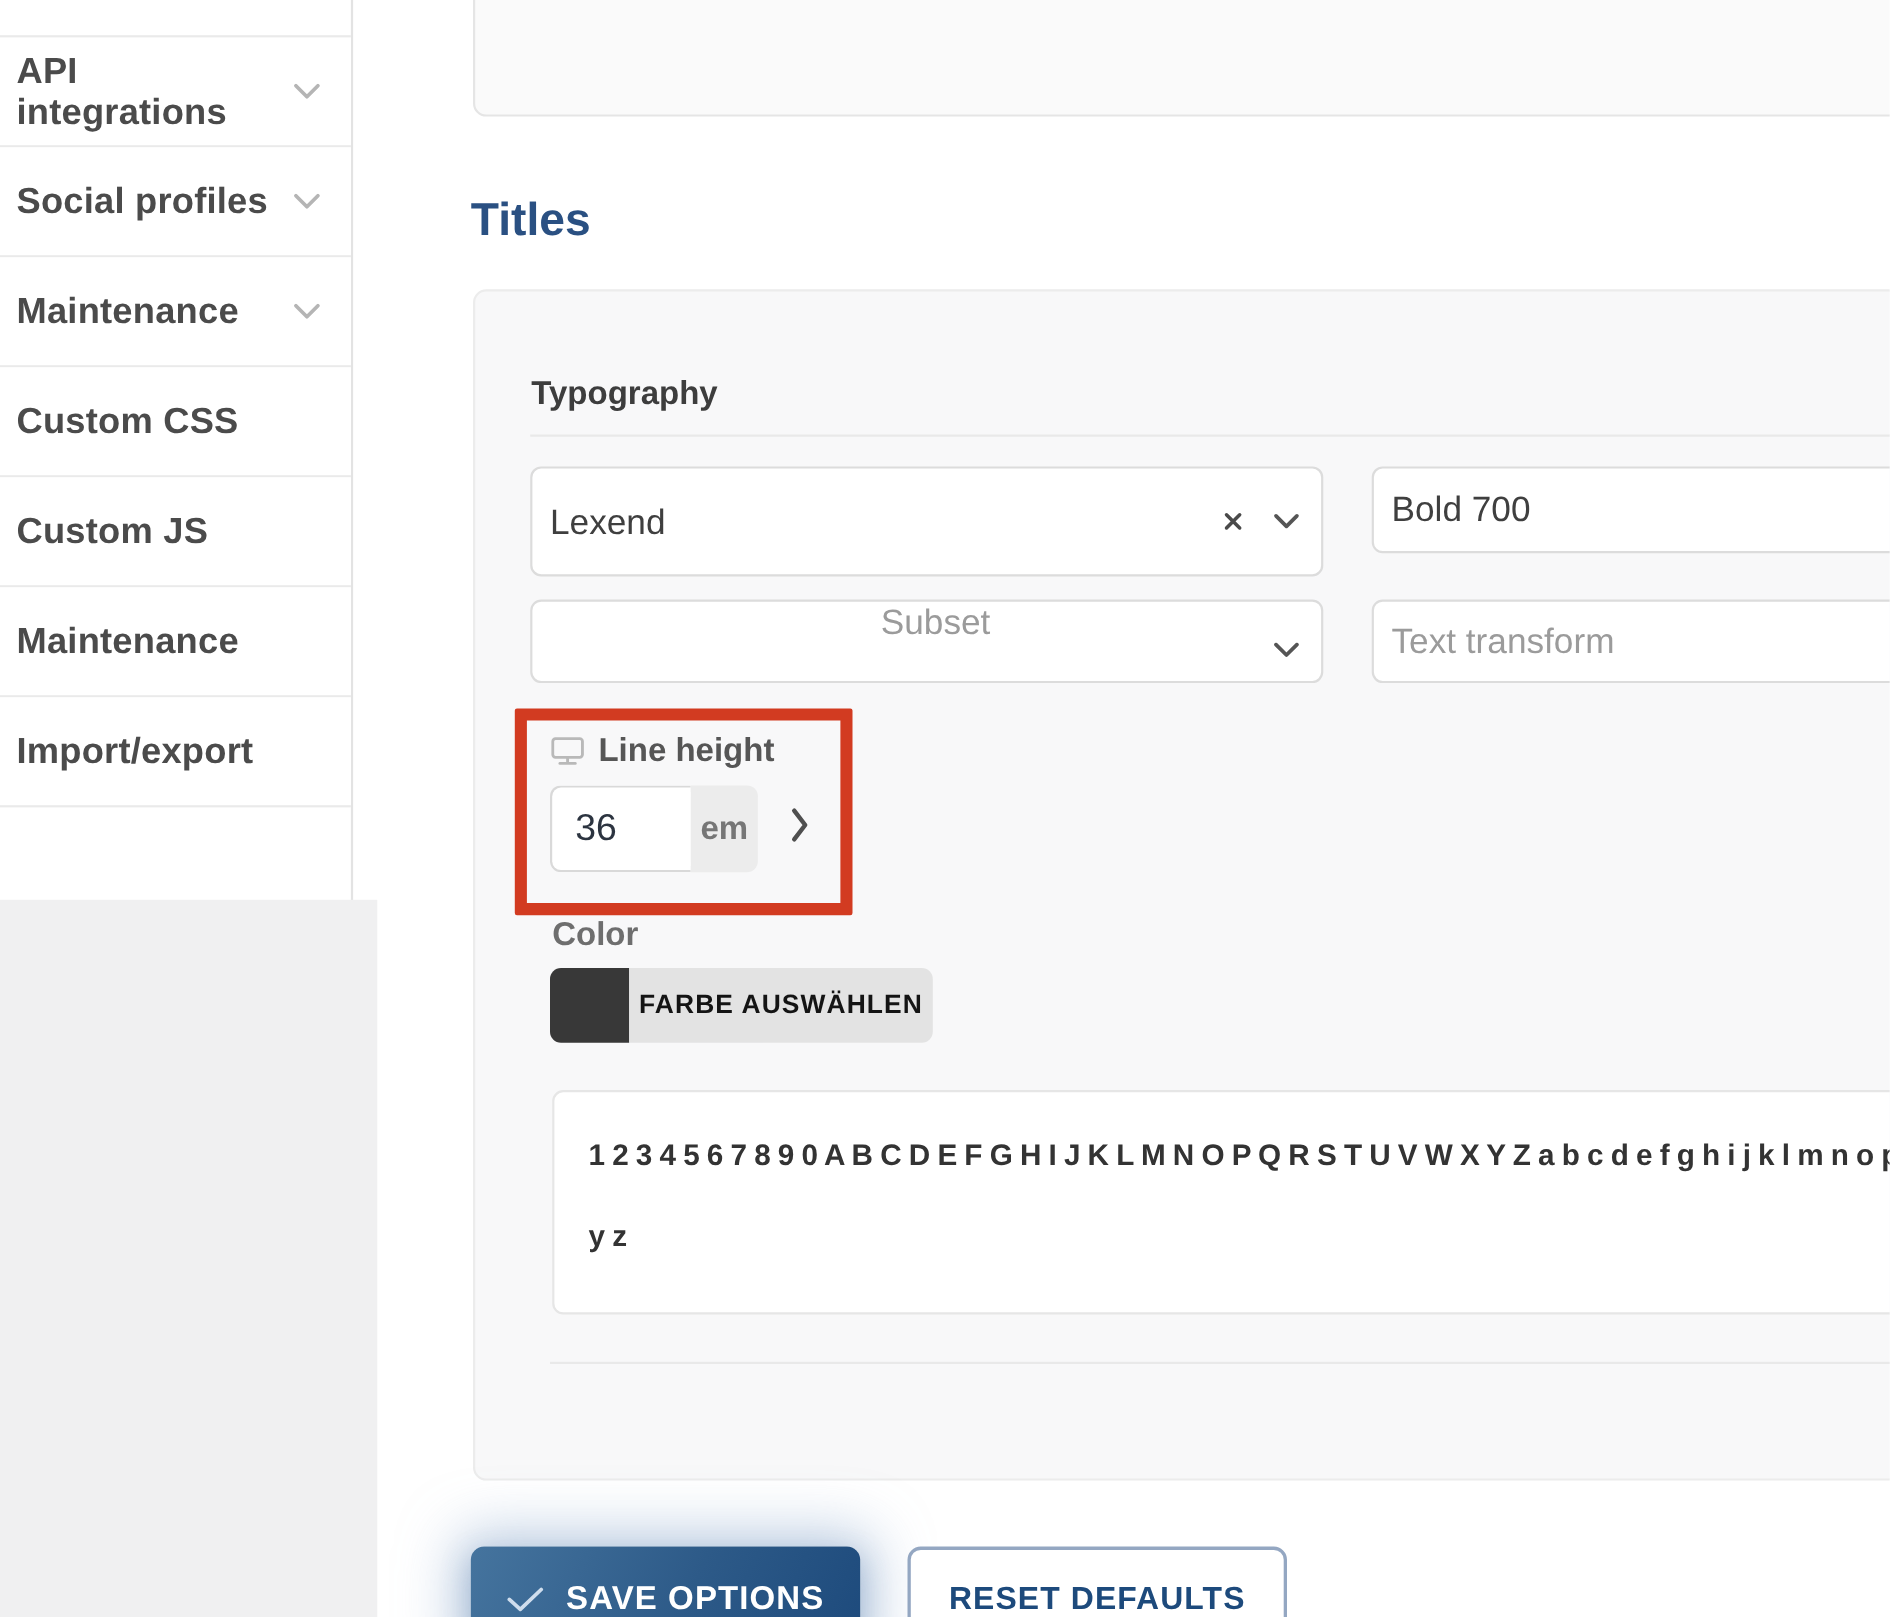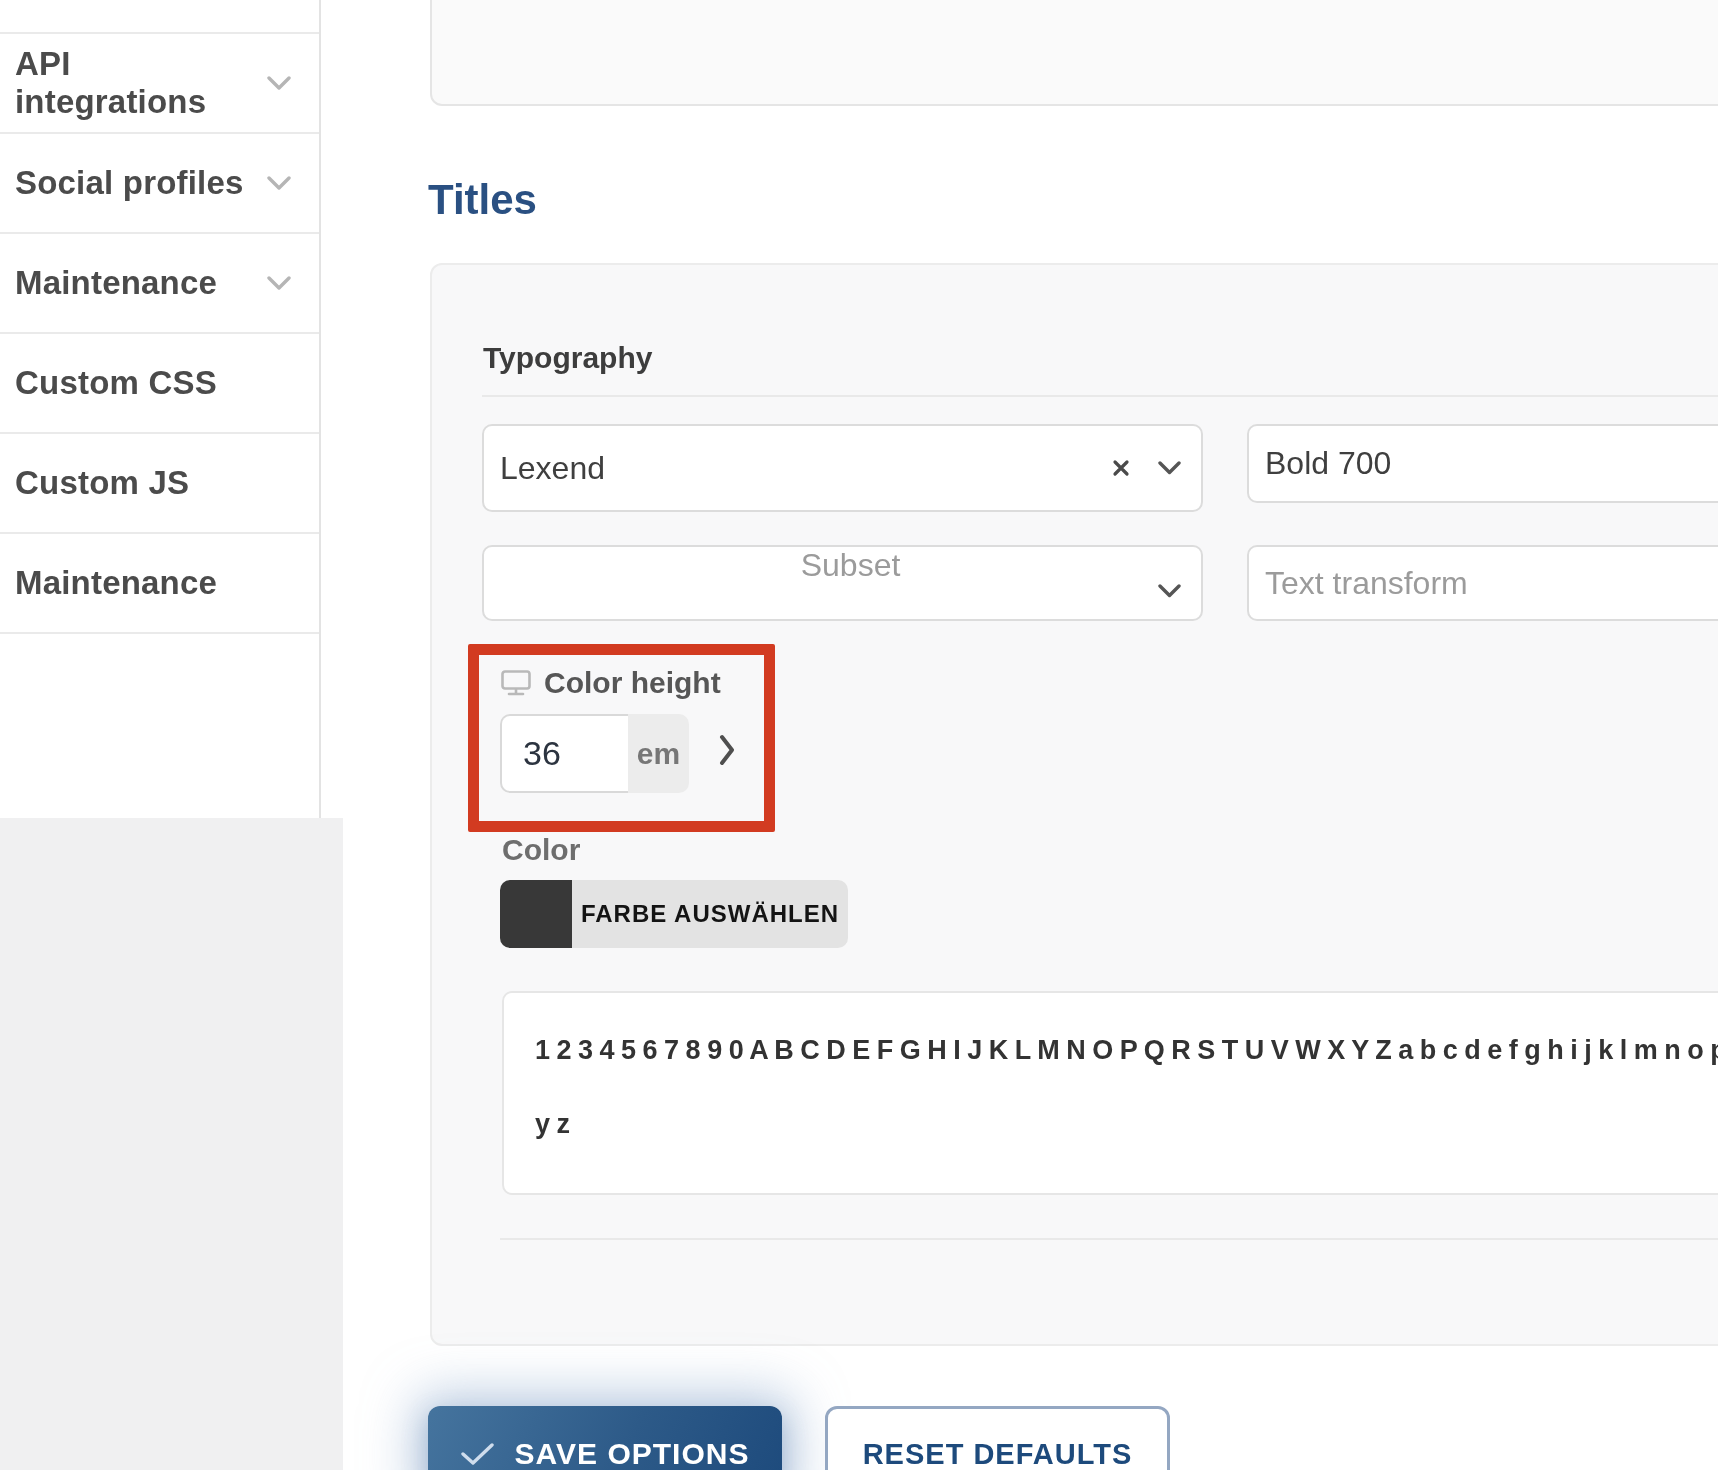--- a/index.html
+++ b/index.html
@@ -17,21 +17,21 @@
 
   
   .top-box{position:absolute;left:430px;top:-40px;width:1460px;height:146px;background:#fafafa;border:2px solid #e5e5e5;border-radius:12px;box-sizing:border-box;}
   .titles{position:absolute;left:428px;top:176px;margin:0;font-size:42px;font-weight:700;color:#2a5082;}
   .panel{position:absolute;left:430px;top:263px;width:1460px;height:1083px;background:#f8f8f9;border:2px solid #ececec;border-radius:12px;box-sizing:border-box;}
 
   .typo-label{position:absolute;left:483px;top:341px;font-size:30px;font-weight:700;color:#3d3d3d;}
   .typo-divider{position:absolute;left:482px;top:395px;width:1300px;height:2px;background:#e9e9e9;}
 
   .select{position:absolute;background:#fff;border:2px solid #dcdcdc;border-radius:10px;display:flex;align-items:center;box-sizing:border-box;cursor:pointer;}
-  .sel-font{left:482px;top:424px;width:721px;height:88px;}
+  .sel-font{left:482px;top:424px;width:721px;height:100px;}
   .sel-weight{left:1247px;top:424px;width:540px;height:79px;}
   .sel-subset{left:482px;top:545px;width:721px;height:76px;flex-direction:column;}
   .sel-transform{left:1247px;top:545px;width:540px;height:76px;}
   .sel-value{font-size:32px;color:#3f3f3f;padding-left:16px;white-space:nowrap;}
   .sel-placeholder{color:#9b9b9b;}
   .sel-icons{margin-left:auto;display:flex;align-items:center;gap:28px;padding-right:20px;}
 
   
   .red-highlight{position:absolute;left:468px;top:644px;width:307px;height:188px;border:11px solid #d23b21;box-sizing:border-box;border-radius:2px;}
   .lh-row{position:absolute;left:501px;top:666px;display:flex;align-items:center;gap:13px;}
@@ -87,20 +87,23 @@
         </div>
         <div class="side-item">
           <span class="side-label">Custom CSS</span>
         </div>
         <div class="side-item">
           <span class="side-label">Custom JS</span>
         </div>
         <div class="side-item">
           <span class="side-label">Maintenance</span>
         </div>
+        <div class="side-item">
+          <span class="side-label">Import/export</span>
+        </div>
       </nav>
     <div class="sidebar-gray"></div>
   </div>
 
   <div class="top-box"></div>
 
   <h2 class="titles">Titles</h2>
 
   <div class="panel"></div>
 
@@ -136,21 +139,21 @@
     <span class="sel-value sel-placeholder">Text transform</span>
   </div>
 
   <div class="red-highlight"></div>
   <div class="lh-row">
     <svg width="30" height="26" viewBox="0 0 30 26">
       <rect x="1.5" y="1.5" width="27" height="17" rx="2.5" fill="none" stroke="#b9b9b9" stroke-width="2.6"></rect>
       <line x1="15" y1="19" x2="15" y2="23" stroke="#b9b9b9" stroke-width="2.6"></line>
       <line x1="8" y1="24" x2="22" y2="24" stroke="#b9b9b9" stroke-width="2.6" stroke-linecap="round"></line>
     </svg>
-    <span class="lh-label">Color height</span>
+    <span class="lh-label">Line height</span>
   </div>
   <div class="lh-group">
     <input class="lh-input" type="text" value="36" style="">
     <span class="lh-unit">em</span>
   </div>
   <svg class="lh-chevron" width="16" height="32" viewBox="0 0 16 32">
       <polyline points="3,3 13,16 3,29" fill="none" stroke="#4f4f4f" stroke-width="4" stroke-linecap="round" stroke-linejoin="round"></polyline>
     </svg>
 
   <div class="color-label">Color</div>

